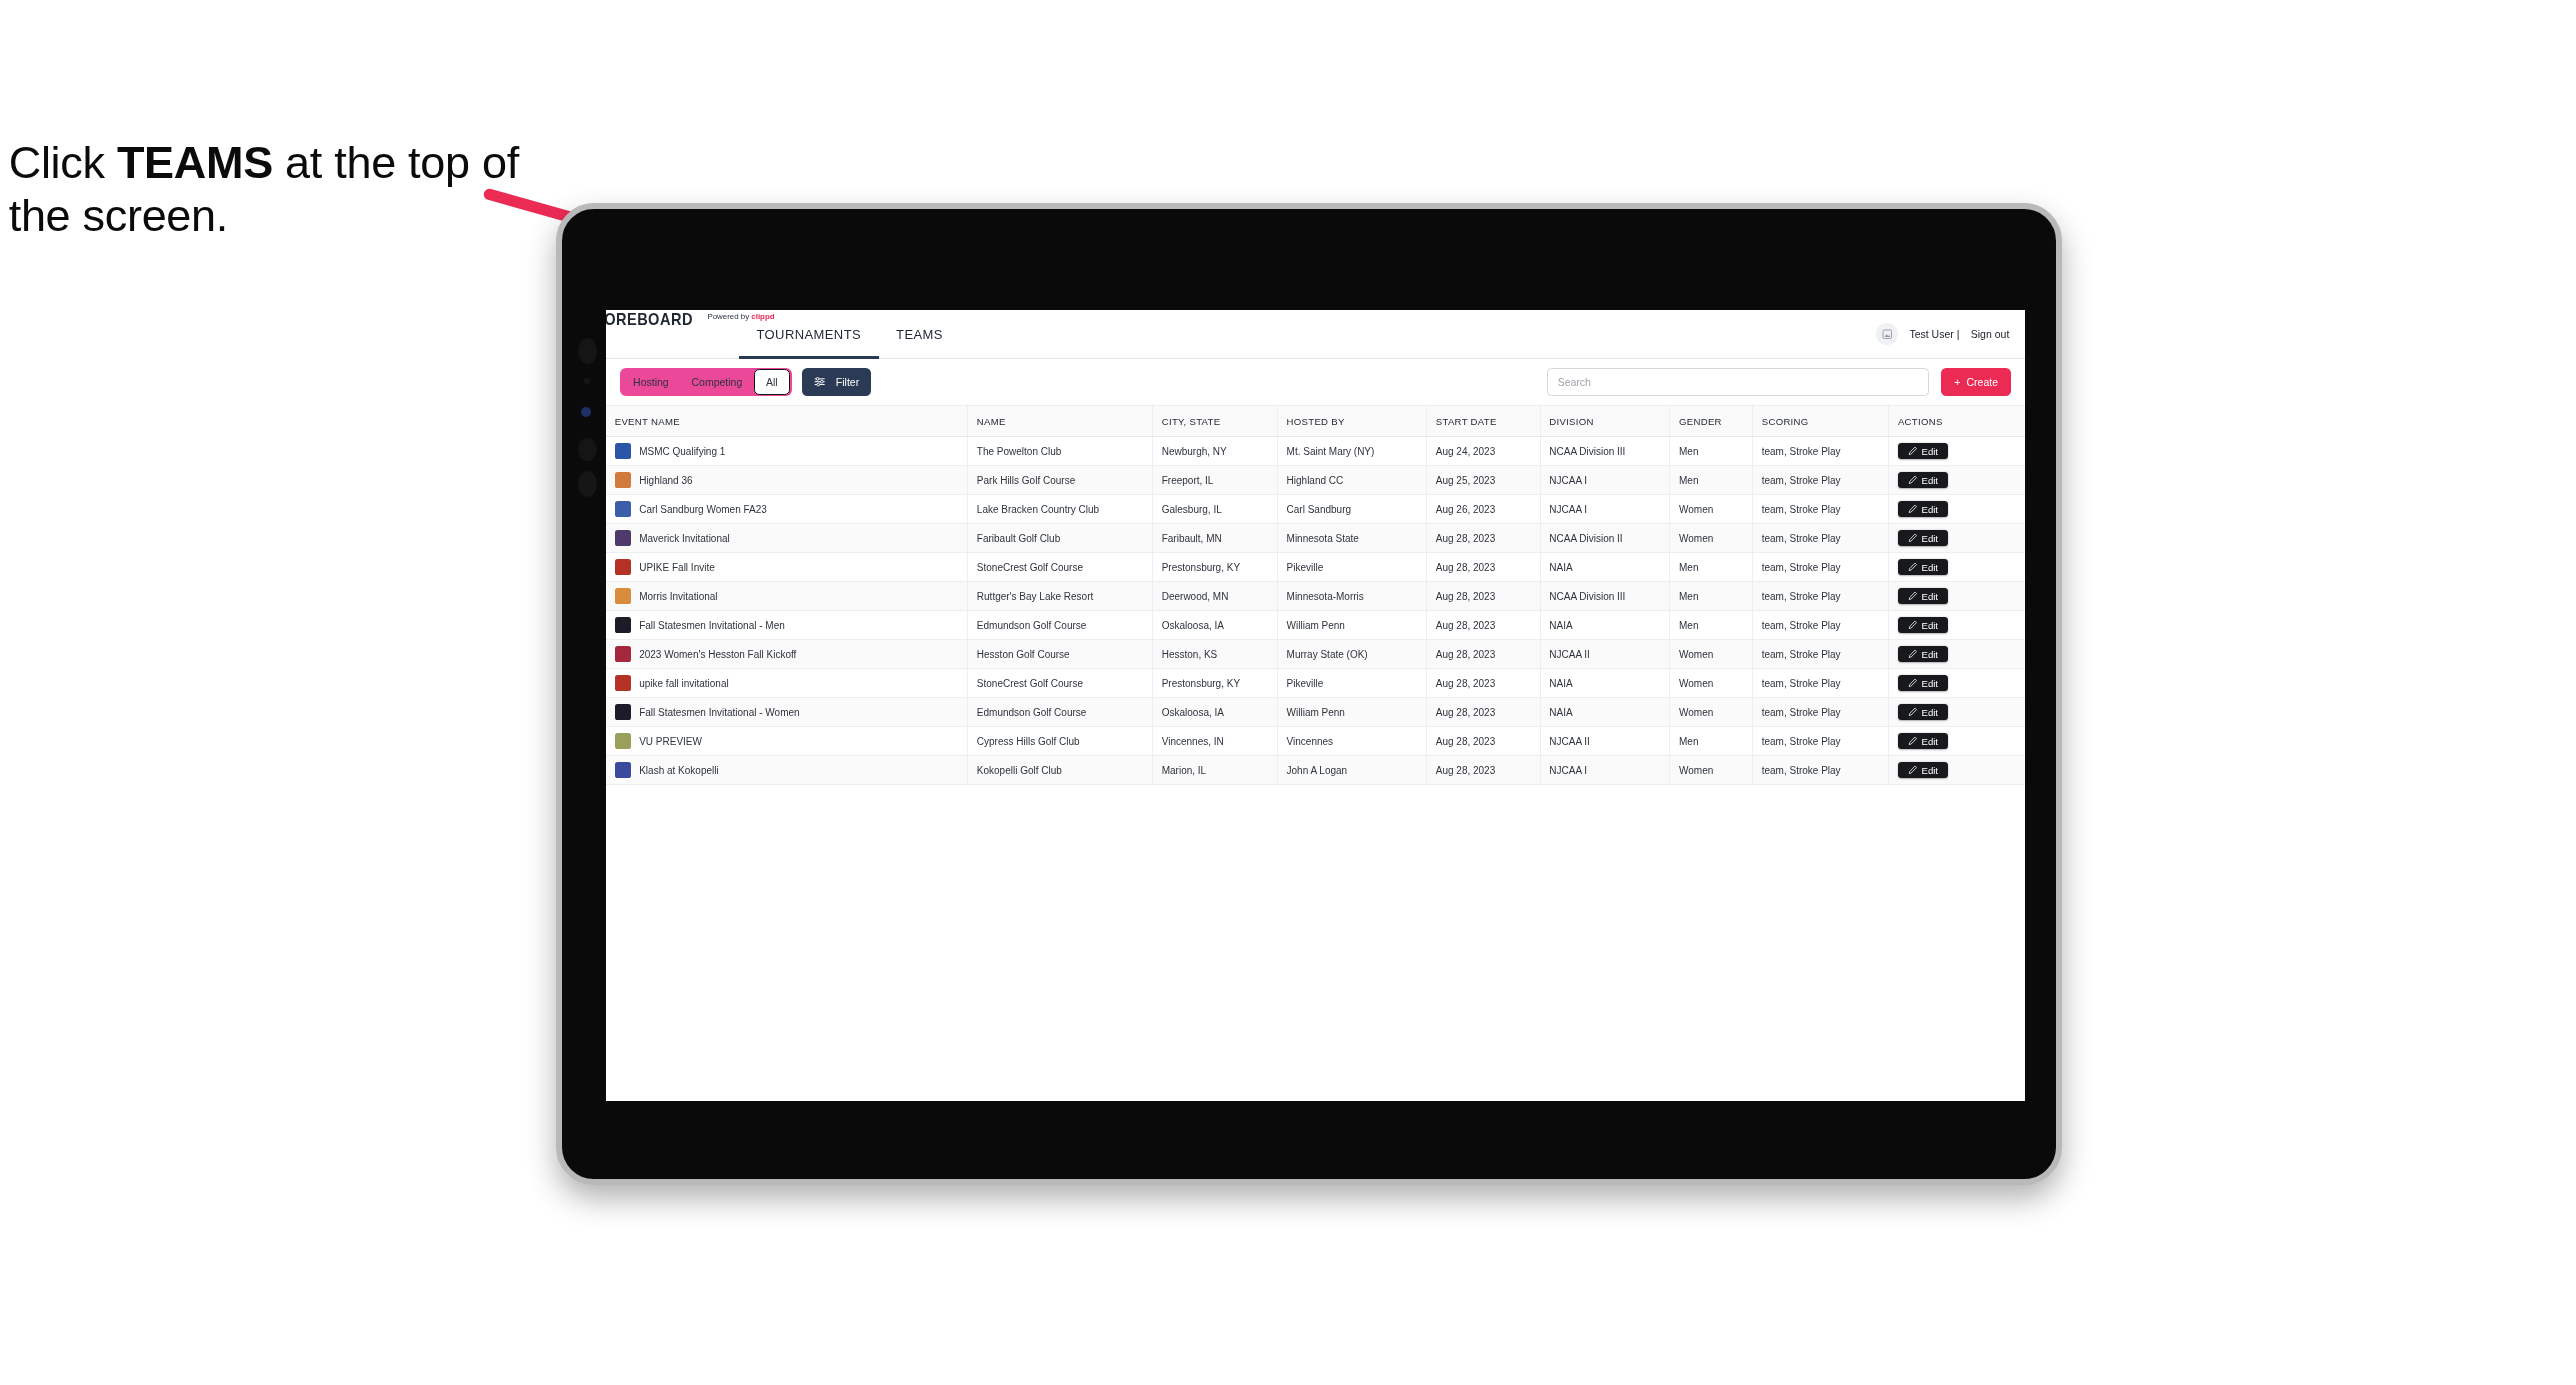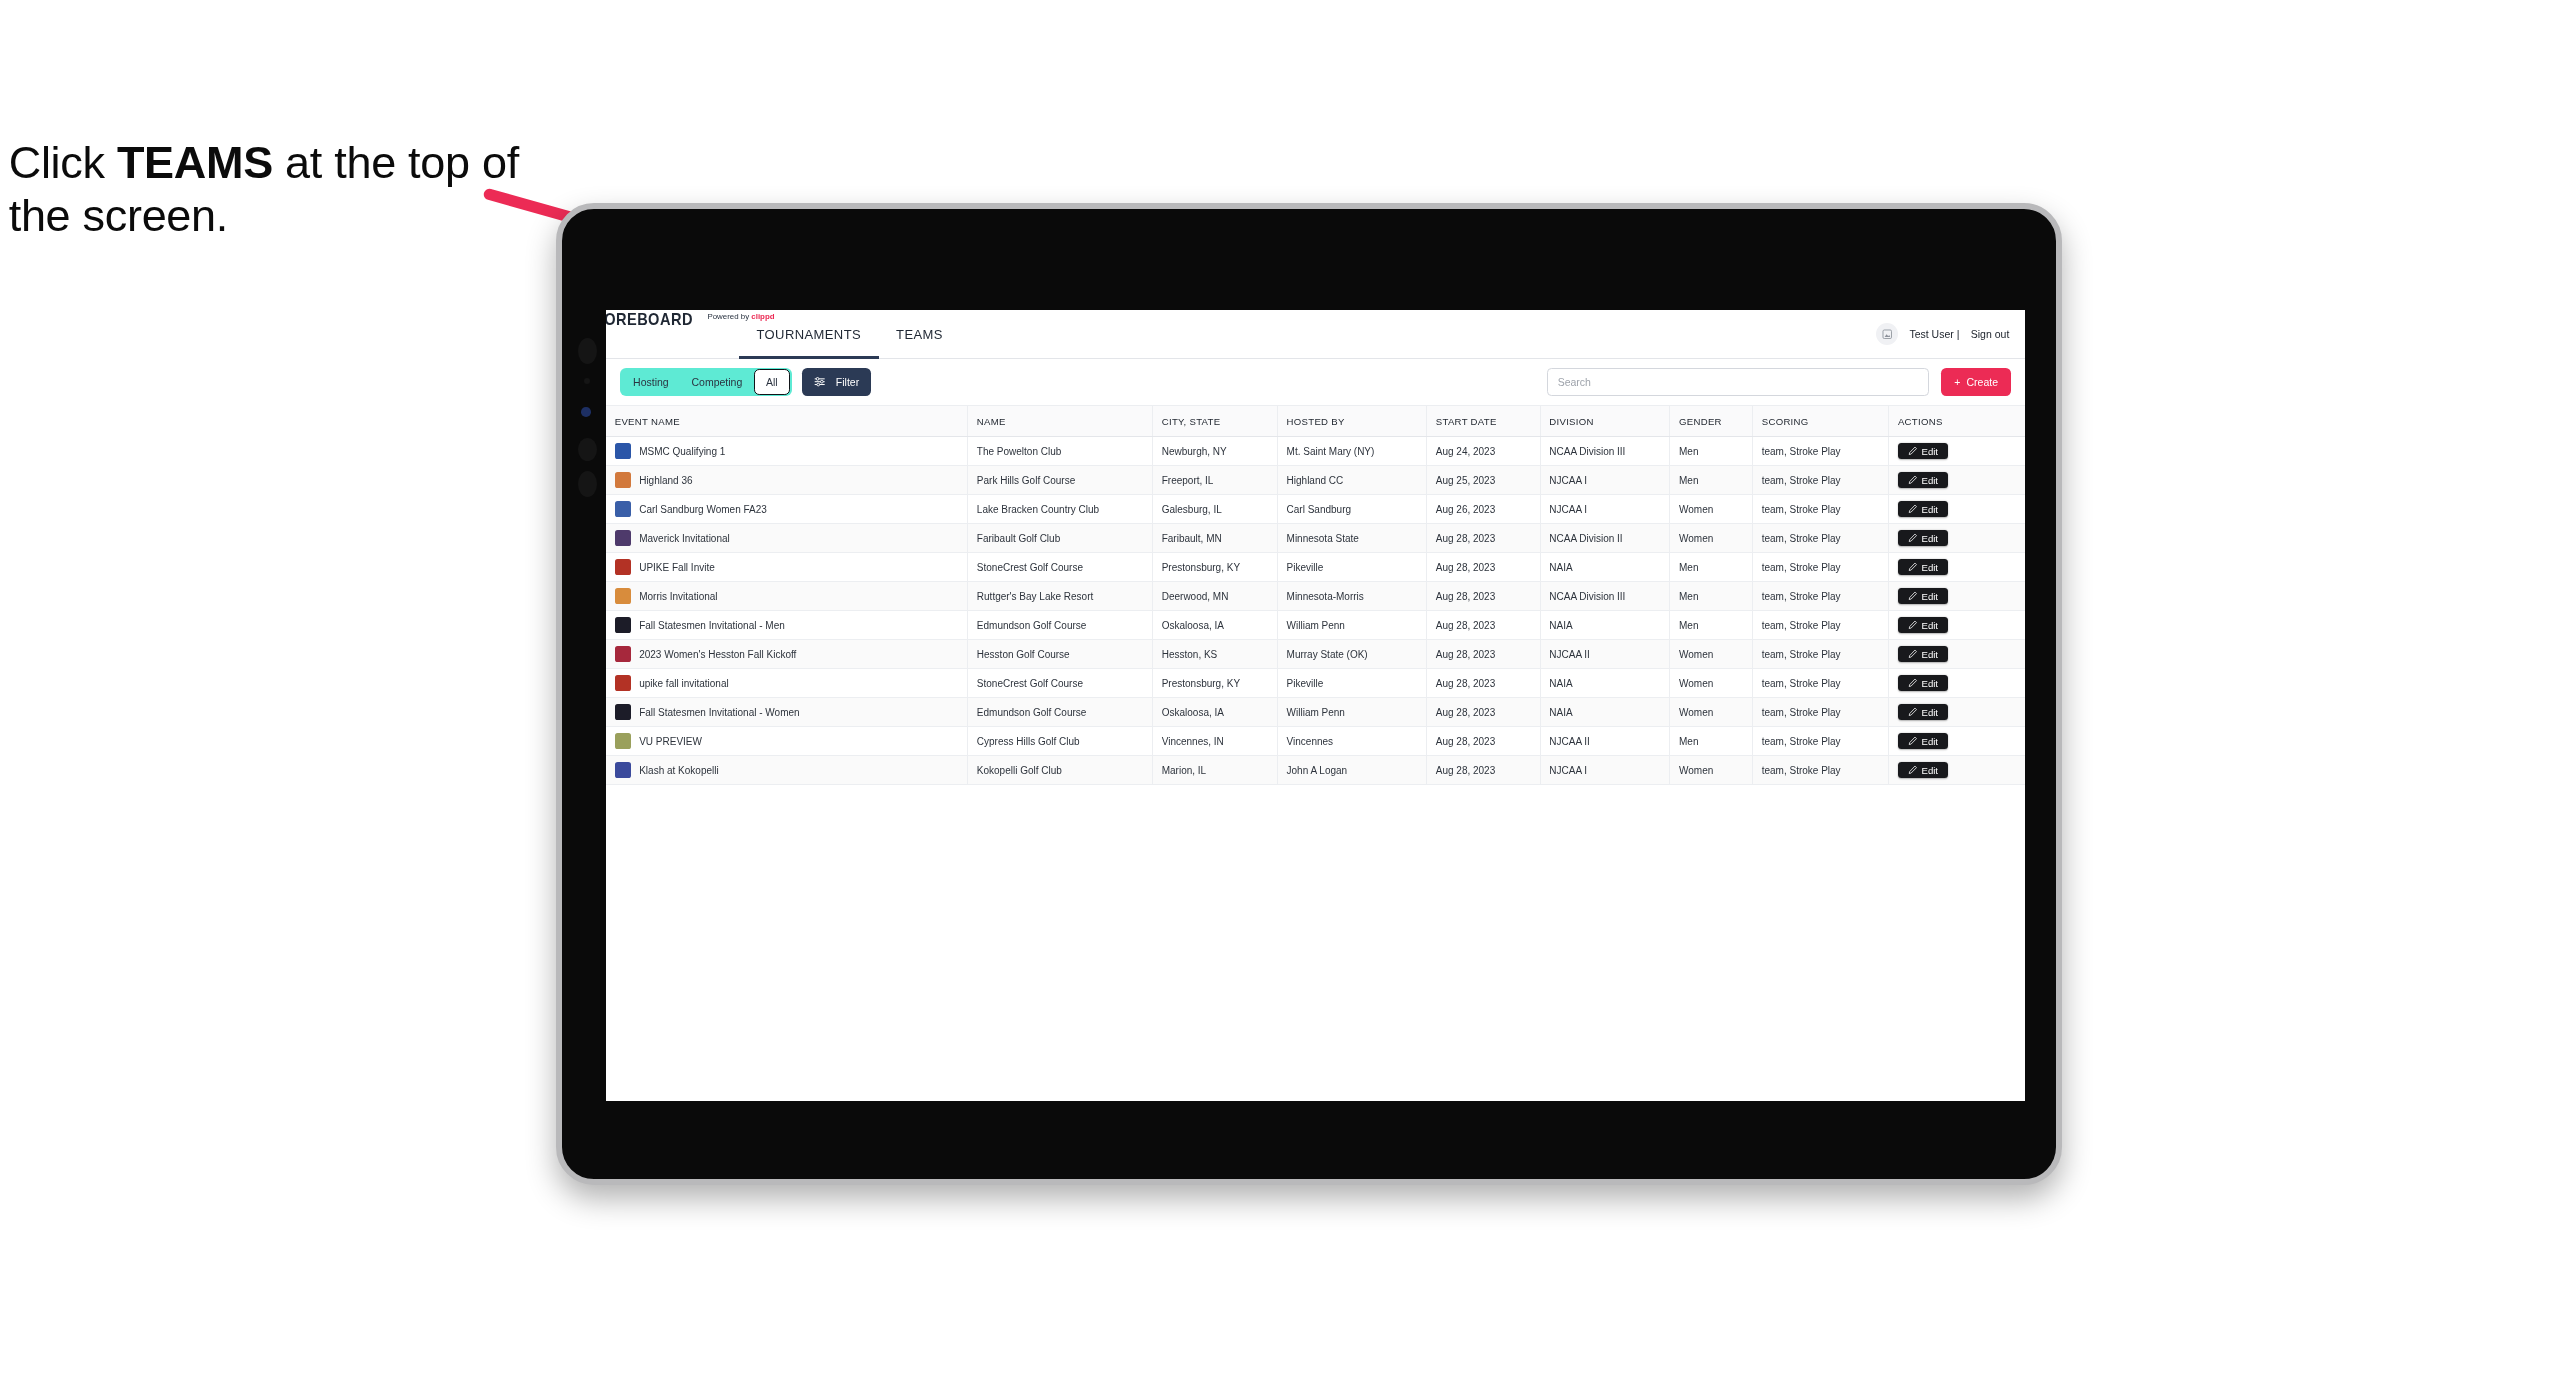--- a/index.html
+++ b/index.html
@@ -102,21 +102,21 @@
   #toolbar {
     height: 47px;
     background: #ffffff;
     display: flex; align-items: center;
     padding: 0 14px;
     gap: 10.5px;
     border-bottom: 0.9px solid #eceef1;
   }
   #segmented {
     display: flex; align-items: center;
-    background: #5eead4;
+    background: #ec4899;
     border-radius: 6.1px;
     height: 28px;
     padding: 0 1.7px;
   }
   .seg-item {
     font-size: 10.5px; color: #2b3340;
     padding: 0 11.4px; height: 26px;
     display: flex; align-items: center;
     cursor: pointer;
     border-radius: 5.2px;

